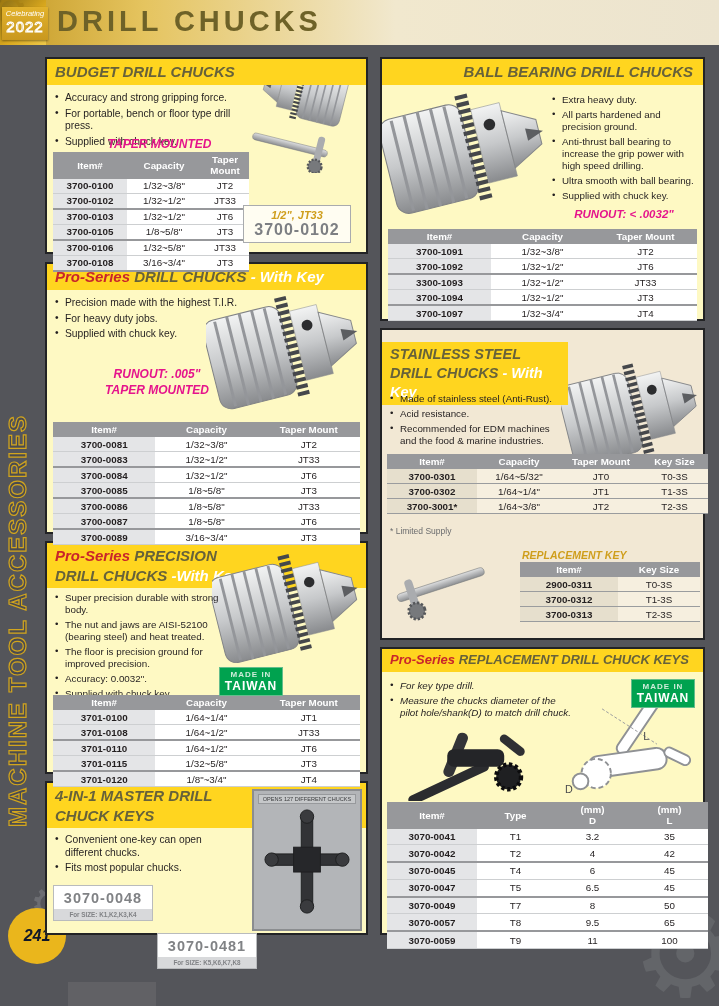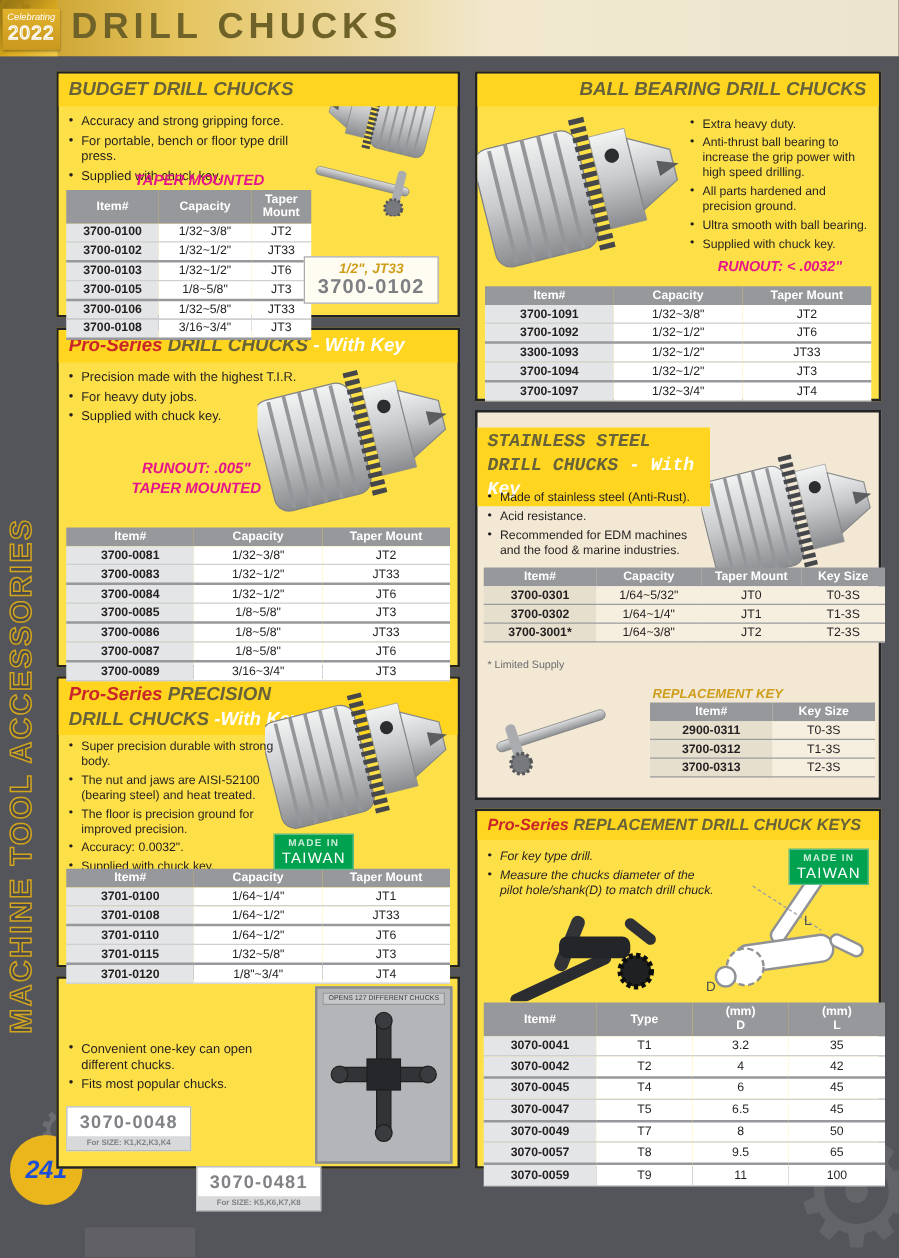--- a/index.html
+++ b/index.html
@@ -19,27 +19,27 @@
   .badge .b1{display:block;font-size:7.5px;font-style:italic;color:#fff;margin-top:2px;}
   .badge .b2{display:block;font-size:15px;font-weight:normal;letter-spacing:1px;color:#c9981f;
              -webkit-text-stroke:1px #ffffff;}
   .sidebar-text{position:absolute;left:-3px;top:376px;height:490px;width:42px;
                 display:flex;align-items:center;justify-content:center;
                 writing-mode:vertical-rl;transform:rotate(180deg);
                 font-size:24px;font-weight:600;letter-spacing:2px;
                 color:#4a4b4f;-webkit-text-stroke:1.2px #d2a51e;}
   .page-circle{position:absolute;left:8px;top:908px;width:58px;height:56px;border-radius:50%;
                background:#eab61c;display:flex;align-items:center;justify-content:center;
-               font-weight:bold;font-style:italic;font-size:20px;color:#1d4ed8;}
+               font-weight:bold;font-style:italic;font-size:16px;color:#0f172a;}
   .gear-bl{position:absolute;left:30px;top:878px;font-size:44px;color:#8a8c8f;opacity:.45;}
   .gear-step{position:absolute;left:68px;top:982px;width:88px;height:24px;background:#6b6c6f;opacity:.55;}
   .gear-br{position:absolute;right:-20px;bottom:-18px;font-size:120px;color:#66686c;opacity:.85;}
 
   
-  .panel{position:absolute;background:#fde047;border:2px solid #222325;box-sizing:border-box;}
+  .panel{position:absolute;background:#fef9c3;border:2px solid #222325;box-sizing:border-box;}
   .panel.cream{background:#f2e8d4;}
   .phead{background:#ffd51f;padding:3px 8px;font-style:italic;font-weight:bold;
          font-size:15px;line-height:1.3;color:#67623a;position:relative;z-index:2;}
   .phead.right{text-align:right;padding-right:10px;}
   .t-red{color:#c9252b;} .t-dark{color:#67623a;} .t-white{color:#ffffff;}
 
   .bullets{list-style:none;margin:0;padding:0;font-size:10.3px;color:#231f20;position:absolute;z-index:3;}
   .bullets li{position:relative;padding-left:12px;margin:3px 0;line-height:1.22;}
   .bullets li::before{content:"\2022";position:absolute;left:2px;top:-1px;}
 
@@ -76,21 +76,21 @@
   .tbl-keys th:nth-child(3){width:75px;} .tbl-keys th:nth-child(4){width:75px;}
 
   .callout{position:absolute;left:196px;top:146px;width:102px;border:1.5px solid #a9abae;
            background:#fffdf2;text-align:center;padding:3px 2px;z-index:3;}
   .callout .l1{display:block;color:#cf9e1c;font-style:italic;font-weight:bold;font-size:11px;}
   .callout .l2{display:block;color:#7d7f83;font-weight:bold;font-size:16px;letter-spacing:1px;}
 
   .taiwan{position:absolute;width:62px;background:#00a24f;border:1.5px solid #64bd8c;
           color:#fff;text-align:center;padding:2px 0;z-index:4;}
   .taiwan .m1{display:block;font-size:8px;font-weight:bold;letter-spacing:1px;color:#cdecd9;}
-  .taiwan .m2{display:block;font-size:12px;font-weight:normal;letter-spacing:1px;}
+  .taiwan .m2{display:block;font-size:12px;font-weight:bold;letter-spacing:1px;}
 
   .code-box{position:absolute;width:98px;border:1.5px solid #b9bbbd;background:#fff;
             text-align:center;z-index:3;}
   .code-box .code{display:block;font-size:14.5px;font-weight:bold;color:#808285;
                   letter-spacing:1px;padding:4px 0 3px;}
   .code-box .sizes{display:block;background:#d8d9db;font-size:6.3px;font-weight:bold;
                    color:#808285;padding:2px 0;}
 
   .photo{position:absolute;right:4px;top:6px;width:106px;height:138px;border:2px solid #8b8d90;
          background:#b3b5b8;z-index:3;}
@@ -358,20 +358,24 @@
         <tr>
           <td>3701-0120</td>
           <td>1/8"~3/4"</td>
           <td>JT4</td>
         </tr>
       </tbody>
   </table>
 </div>
 
 <div class="panel" style="left:45px;top:781px;width:323px;height:154px;">
+  <div class="phead">
+    <span class="t-dark">4-IN-1 MASTER DRILL</span><br>
+    <span class="t-dark">CHUCK KEYS</span>
+  </div>
   <ul class="bullets" style="left:6px;top:48px;width:180px;">
       <li>Convenient one-key can open different chucks.</li>
       <li>Fits most popular chucks.</li>
     </ul>
   <div class="code-box" style="left:6px;top:102px;">
     <span class="code">3070-0048</span>
     <span class="sizes">For SIZE: K1,K2,K3,K4</span>
   </div>
   <div class="code-box" style="left:110px;top:102px;margin-top:48px;">
     <span class="code">3070-0481</span>
@@ -408,22 +412,22 @@
       <path d="M18 14 V102 M31 12 V104 M44 12 V104 M57 12 V104 M70 13 V103" stroke="#94969a" stroke-width="3" fill="none"></path>
       <line x1="88" y1="6" x2="88" y2="110" stroke="#45474b" stroke-width="12" stroke-dasharray="4 3"></line>
       <rect x="94" y="22" width="28" height="72" fill="url(#cg4)" stroke="#8a8c8f" stroke-width=".5"></rect>
       <polygon points="122,30 152,46 152,70 122,86" fill="url(#cg4)" stroke="#85878a"></polygon>
       <circle cx="108" cy="40" r="5.5" fill="#2c2d2f"></circle>
       <polygon points="140,52 156,58 140,64" fill="#5c5e61"></polygon>
     </g>
   </svg>
   <ul class="bullets" style="left:168px;top:32px;width:152px;font-size:9.8px;">
       <li>Extra heavy duty.</li>
+      <li>All parts hardened and precision ground.</li>
       <li>Anti-thrust ball bearing to increase the grip power with high speed drilling.</li>
-      <li>All parts hardened and precision ground.</li>
       <li>Ultra smooth with ball bearing.</li>
       <li>Supplied with chuck key.</li>
     </ul>
   <div class="note" style="left:168px;top:148px;width:148px;font-size:11.5px;">RUNOUT: &lt; .0032"</div>
   <table class="cat-table tbl-ball">
     <thead>
         <tr>
           <th>Item#</th>
           <th>Capacity</th>
           <th>Taper Mount</th>
@@ -453,21 +457,21 @@
         <tr>
           <td>3700-1097</td>
           <td>1/32~3/4"</td>
           <td>JT4</td>
         </tr>
       </tbody>
   </table>
 </div>
 
 <div class="panel cream" style="left:380px;top:328px;width:325px;height:312px;">
-  <div class="phead" style="position:absolute;left:0;top:12px;width:186px;box-sizing:border-box;font-size:14.5px;font-family:Liberation Mono, monospace;">
+  <div class="phead" style="position:absolute;left:0;top:12px;width:186px;box-sizing:border-box;font-size:14.5px;">
     <span class="t-dark">STAINLESS STEEL</span><br>
     <span class="t-dark">DRILL CHUCKS</span>
     <span class="t-white">- With Key</span>
   </div>
   <svg class="img" style="right:0px;top:24px;width:142px;height:118px;" viewBox="0 0 160 120">
     <defs>
         <linearGradient id="cg5" x1="0" x2="0" y1="0" y2="1">
           <stop offset="0" stop-color="#f2f3f3"></stop>
           <stop offset="0.5" stop-color="#c7c9cb"></stop>
           <stop offset="1" stop-color="#898b8e"></stop>

